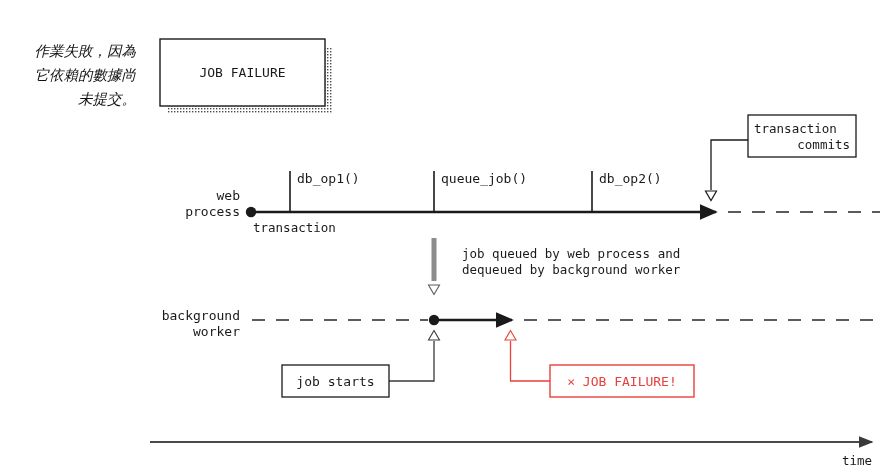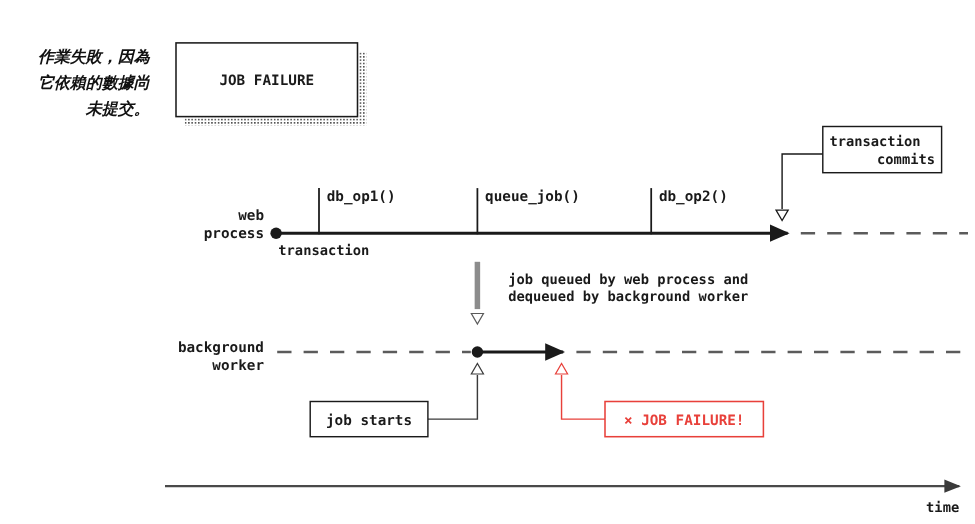--- a/index.html
+++ b/index.html
@@ -13,21 +13,20 @@
     font-family: "DejaVu Sans Mono", "Liberation Mono", monospace;
     overflow: hidden;
     position: relative;
   }
   #diagram-root {
     position: absolute;
     left: 0;
     top: 0;
     width: 886px;
     height: 348px;
-    font-weight: bold;
   }
   svg text {
     font-family: "DejaVu Sans Mono", "Liberation Mono", monospace;
     fill: #1a1a1a;
   }
   .cjk-note {
     font-family: "DejaVu Serif", "Liberation Serif", serif;
     font-style: italic;
     font-size: 14.5px;
     fill: #111111;

